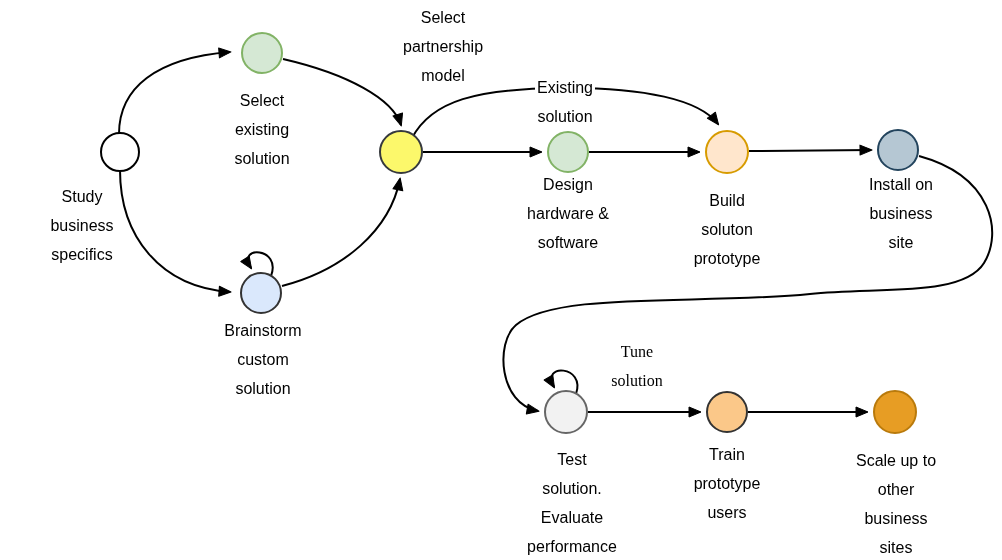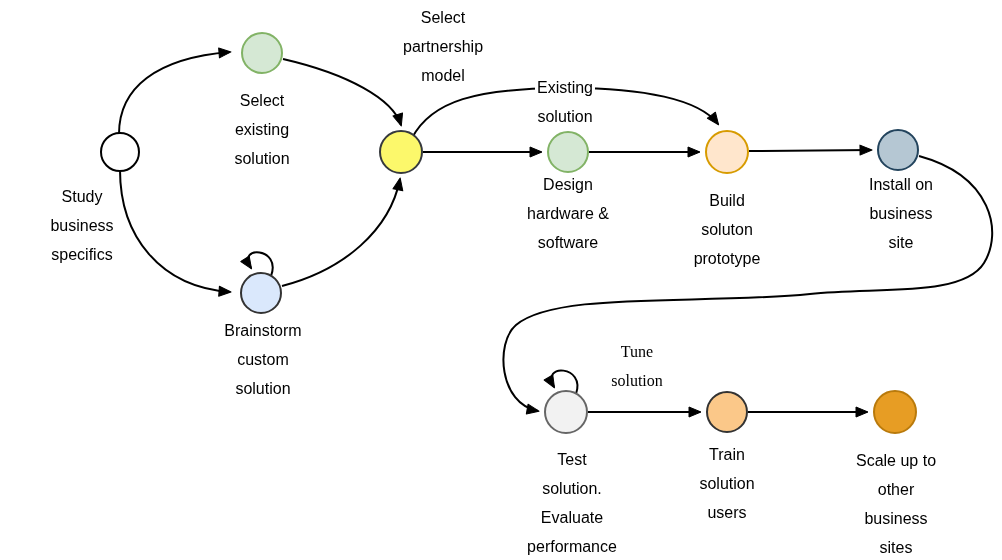--- a/index.html
+++ b/index.html
@@ -87,20 +87,20 @@
 site</div>
       <div class="lbl bg" style="left: 565px; top: 73px;">Existing
 solution</div>
       <div class="lbl bg" style="left: 637px; top: 337px; font-family: Liberation Serif, serif;">Tune
 solution</div>
       <div class="lbl" style="left: 566px; top: 445px; margin-left: 6px;">Test
 solution.
 Evaluate
 performance</div>
       <div class="lbl" style="left: 727px; top: 440px;">Train
-solution
+prototype
 users</div>
       <div class="lbl" style="left: 896px; top: 446px;">Scale up to
 other
 business
 sites</div>
     </div>
 </div>
 
 </body></html>

